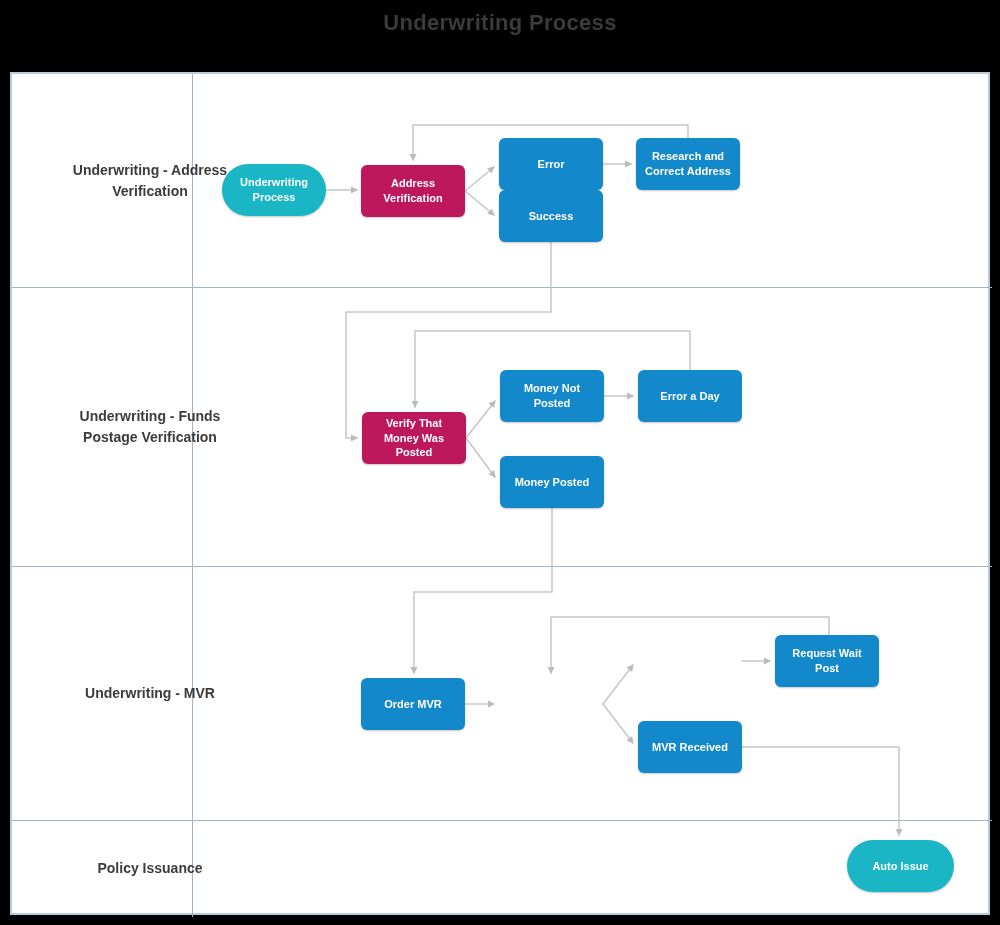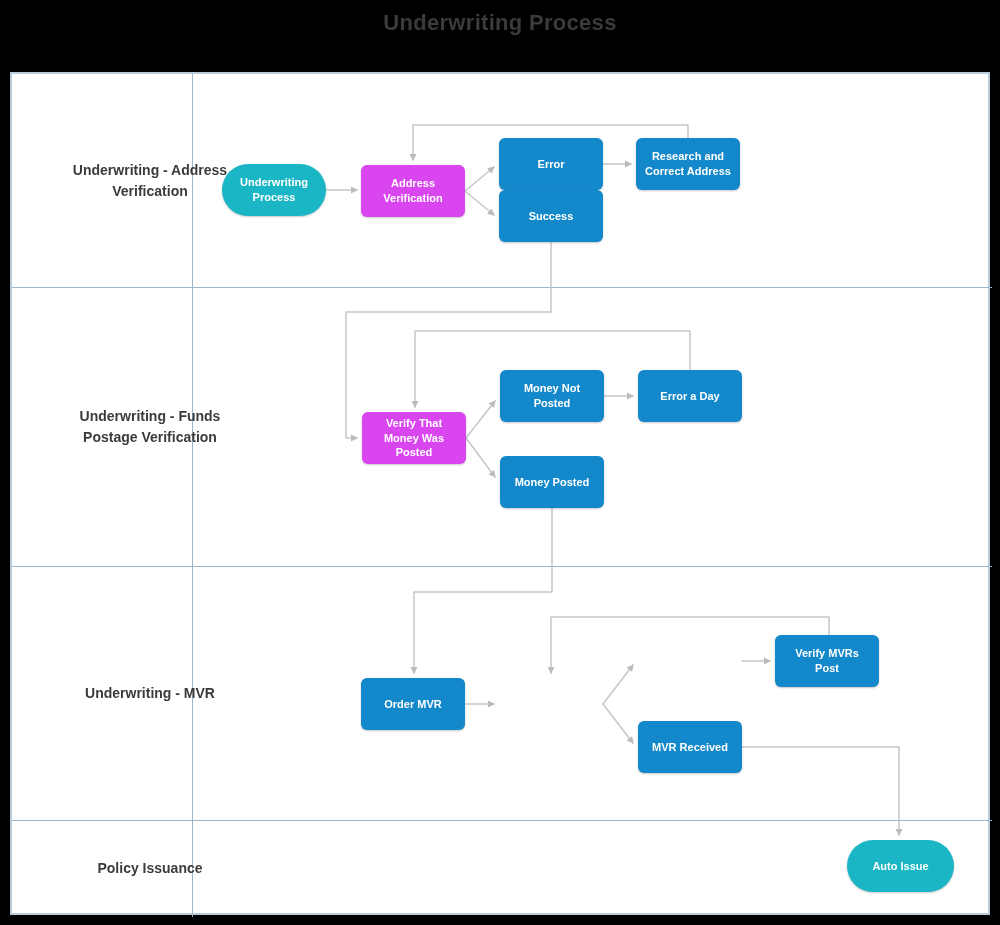--- a/index.html
+++ b/index.html
@@ -13,21 +13,21 @@
   .hline { position:absolute; left:0; width:980px; height:1px; background:#9db6ca; }
   .lane-label { position:absolute; left:0; width:180px; display:flex; align-items:center;
                 justify-content:center; text-align:center; font-size:14px; font-weight:700;
                 color:#3b3b3b; padding:0 12px; line-height:1.45;margin-left:48px; }
   svg.connectors { position:absolute; left:0; top:0; width:980px; height:843px; }
   .node { position:absolute; width:104px; height:52px; display:flex; align-items:center;
           justify-content:center; text-align:center; color:#fff; font-size:11px;
           font-weight:600; line-height:1.35; border-radius:6px; padding:3px 7px;
           box-shadow:0 1px 2px rgba(0,0,0,.22); cursor:default; }
   .node.step     { background:#1388ca; }
-  .node.decision { background:#d946ef; }
+  .node.decision { background:#be185d; }
   .node.start    { background:#1ab6c5; border-radius:26px; }
 </style>
 </head>
 <body>
 
 <div class="page-title">Underwriting Process</div>
 
 <div class="canvas">
 
   <div class="vline"></div>
@@ -70,18 +70,18 @@
   <div class="node step" style="left:487px; top:64px">Error</div>
   <div class="node step" style="left:487px; top:116px">Success</div>
   <div class="node step" style="left:624px; top:64px">Research and Correct Address</div>
 
   <div class="node decision" style="left:350px; top:338px">Verify That Money Was Posted</div>
   <div class="node step" style="left:488px; top:296px">Money Not Posted</div>
   <div class="node step" style="left:626px; top:296px">Error a Day</div>
   <div class="node step" style="left:488px; top:382px">Money Posted</div>
 
   <div class="node step" style="left:349px; top:604px">Order MVR</div>
-  <div class="node step" style="left:763px; top:561px">Verify MVRs Post</div>
+  <div class="node step" style="left:763px; top:561px">Request Wait Post</div>
   <div class="node step" style="left:626px; top:647px">MVR Received</div>
 
   <div class="node start" style="left:835px; top:766px; width:107px">Auto Issue</div>
 
 </div>
 
 </body></html>

